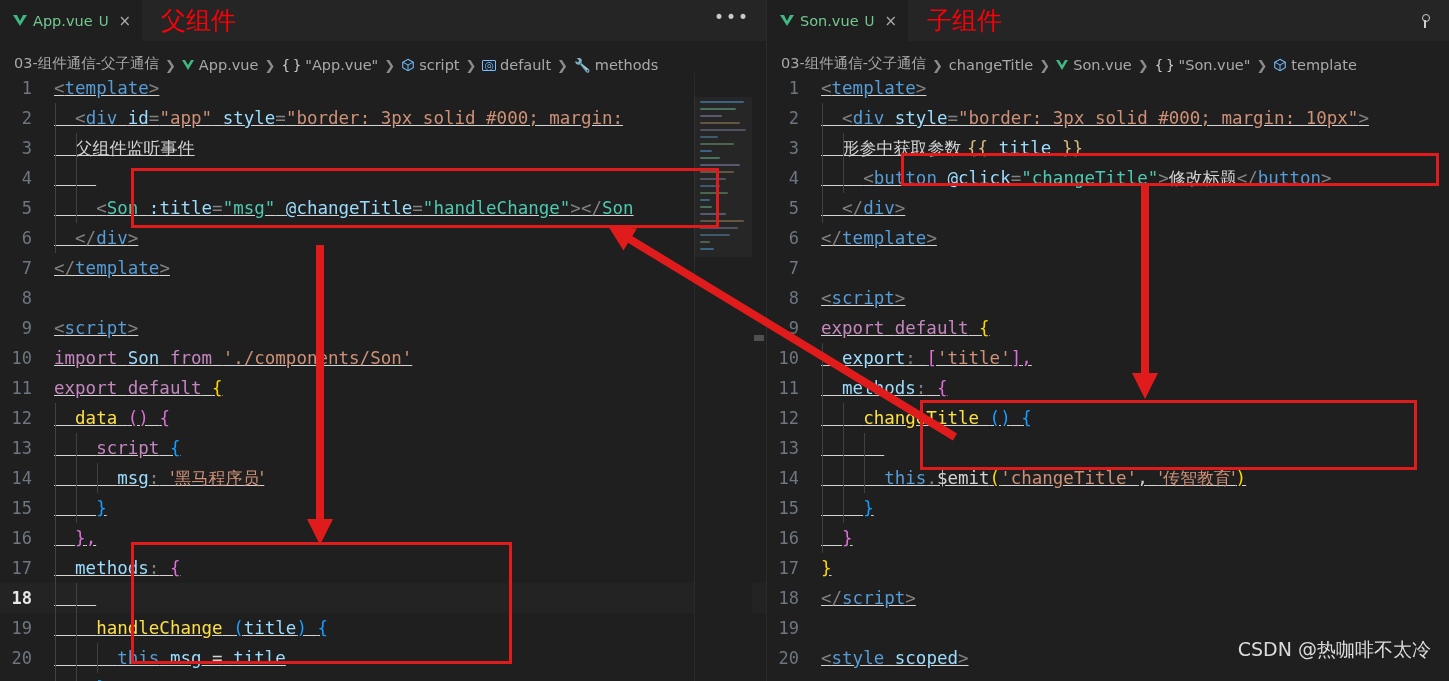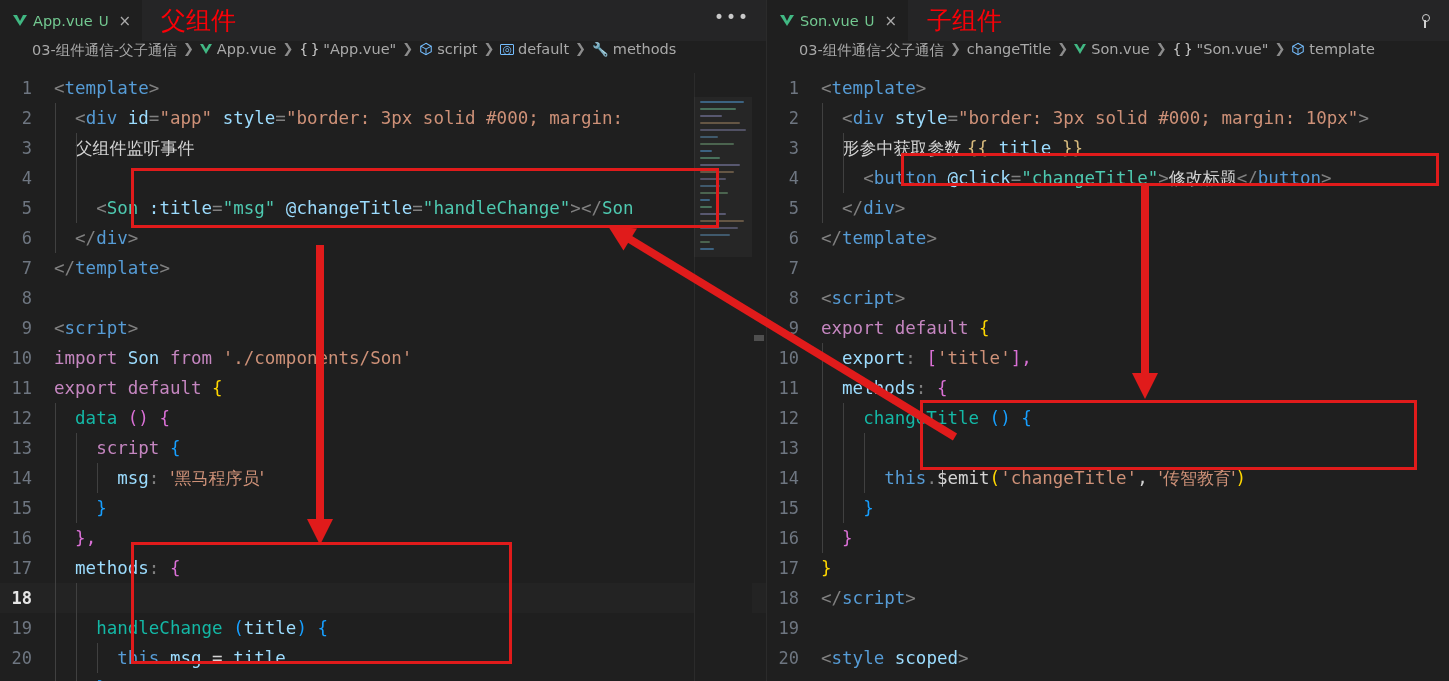--- a/index.html
+++ b/index.html
@@ -125,22 +125,22 @@
     content: "";
     position: absolute; left: 7px; top: 7px;
     width: 1.6px; height: 8px;
     background: #cfcfcf;
   }
 
   
   .breadcrumb {
     height: 32px;
     display: flex;
-    align-items: flex-start;
-    padding-left: 32px;
+    align-items: flex-end;
+    padding-left: 14px;
     gap: 5px;
     background: #1f1f1f;
     font-family: "DejaVu Sans", sans-serif;
     font-size: 14.5px;
     color: #a9a9a9;
     white-space: nowrap;
     flex-shrink: 0;
   }
   .bc-item { display: flex; align-items: center; gap: 4px; cursor: pointer; }
   .bc-sep { color: #8c8c8c; font-size: 13px; padding: 0 1px; }
@@ -210,36 +210,37 @@
     color: #6e7681;
     font-size: 17px;
     flex-shrink: 0;
     user-select: none;
   }
   .line.active .ln { color: #e6e6e6; font-weight: bold; }
   .code {
     position: relative;
     flex: 1;
     color: #d4d4d4;
+    text-decoration: underline;
   }
   .ig {
     position: absolute;
     top: 0;
     width: 1px; height: 30px;
     background: #404040;
   }
   
   .t-punc  { color: #808080; }
   .t-tag   { color: #569cd6; }
   .t-comp  { color: #4ec9b0; }
   .t-attr  { color: #9cdcfe; }
   .t-str   { color: #ce9178; }
   .t-str2  { color: #4ec9b0; }
   .t-kw    { color: #c586c0; }
-  .t-fn    { color: #14b8a6; }
+  .t-fn    { color: #fde047; }
   .t-var   { color: #9cdcfe; }
   .t-cmt   { color: #6a9955; }
   .t-brace1{ color: #ffd700; }
   .t-brace2{ color: #da70d6; }
   .t-brace3{ color: #179fff; }
   .t-txt   { color: #d4d4d4; }
   .t-mus   { color: #d7ba7d; }
   .t-this  { color: #569cd6; }
   .t-white { color: #d4d4d4; }
 
@@ -504,13 +505,14 @@
           <line x1="1145" y1="186" x2="1145" y2="379" stroke="#e01b1b" stroke-width="8"></line>
           <polygon points="1145,399 1132,373 1158,373" fill="#e01b1b"></polygon>
         </g>
       </svg>
   <div class="ann-box" style="left: 131px; top: 168px; width: 588px; height: 60px; border-color: rgb(224, 27, 27);"></div>
       <div class="ann-box" style="left: 131px; top: 542px; width: 381px; height: 122px; border-color: rgb(224, 27, 27);"></div>
       <div class="ann-box" style="left: 901px; top: 153px; width: 538px; height: 33px; border-color: rgb(224, 27, 27);"></div>
       <div class="ann-box" style="left: 920px; top: 400px; width: 497px; height: 70px; border-color: rgb(224, 27, 27);"></div>
     </div>
 
+  <div class="watermark">CSDN @热咖啡不太冷</div>
 </div>
 
 </body></html>

